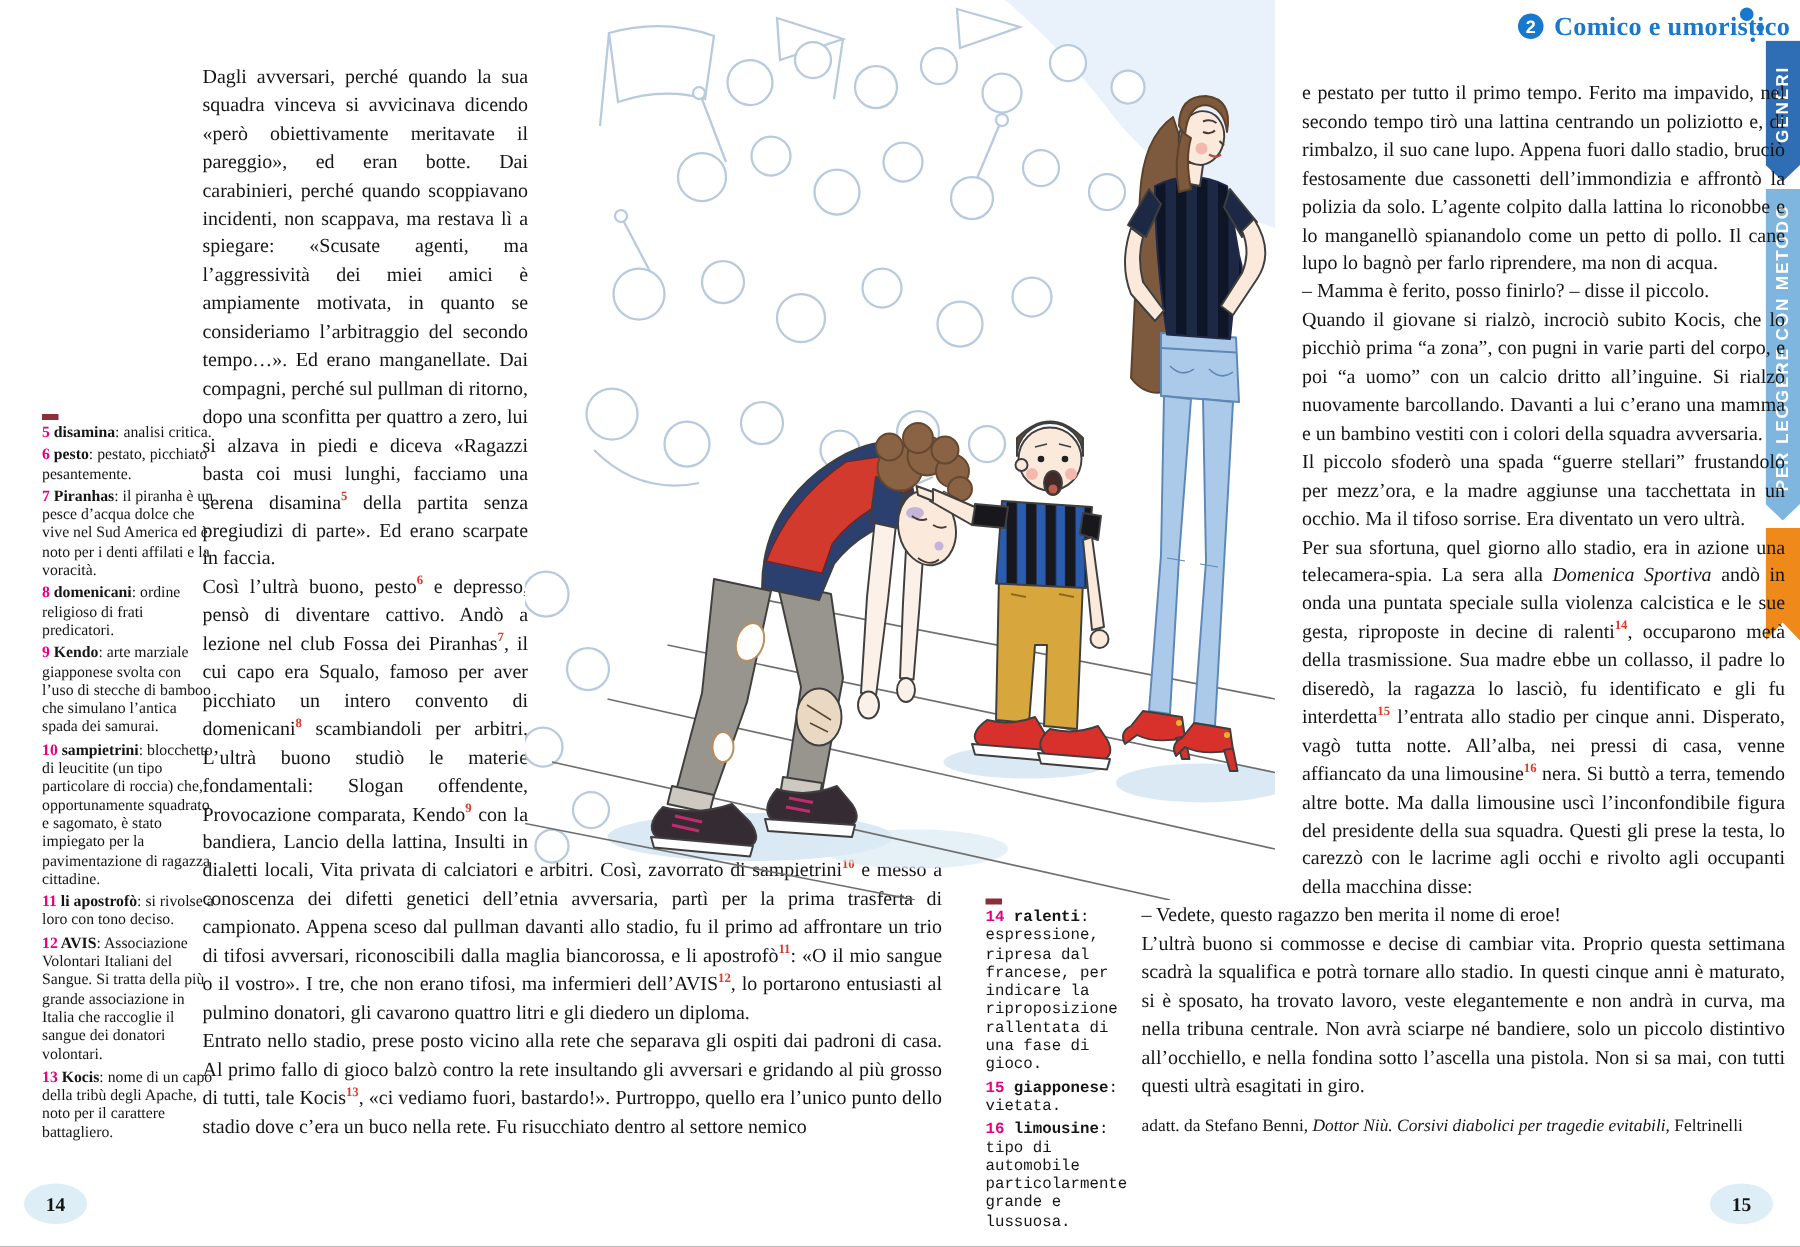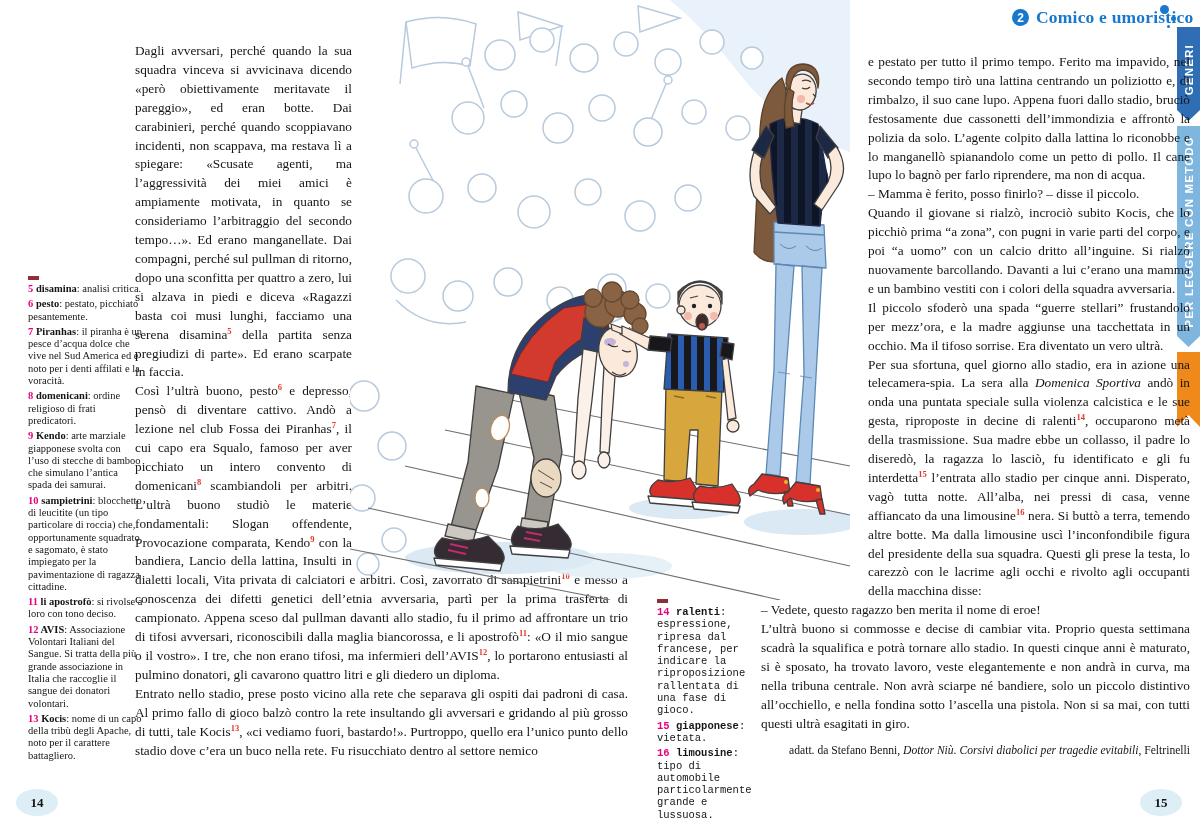--- a/index.html
+++ b/index.html
@@ -4,21 +4,21 @@
 <style>
   html,body{margin:0;padding:0;background:#888;}
   .page{position:relative;width:1200px;height:831px;background:#fff;overflow:hidden;
         font-family:"Liberation Serif",serif;color:#151515;margin:0 auto;}
   
   .bodytext{position:absolute;font-size:13.3px;line-height:18.9px;text-align:justify;}
   .bodytext p{margin:0;}
   .bodytext sup.ref{color:#e0392a;font-weight:bold;font-size:8.5px;line-height:0;}
   .spacer-r{float:right;}
   .spacer-l{float:left;}
-  .attribution{text-align:right;font-size:11.6px;padding-top:8px;}
+  .attribution{font-size:11.6px;padding-top:8px;}
   
   .notes{position:absolute;font-size:10.5px;line-height:12.3px;margin-left:20px;}
   .notes .note{margin-bottom:3px;}
   .note-num{color:#e5007d;font-weight:bold;}
   .note-term{font-weight:bold;}
   .note-tick{width:11px;height:4px;background:#8c2f39;margin:0 0 3px 0;}
   
   .header{position:absolute;top:7px;left:1012px;display:flex;align-items:center;gap:7px;}
   .badge{width:17px;height:17px;border-radius:50%;background:#1778cc;color:#fff;
          font-family:"Liberation Sans",sans-serif;font-size:12px;font-weight:bold;

